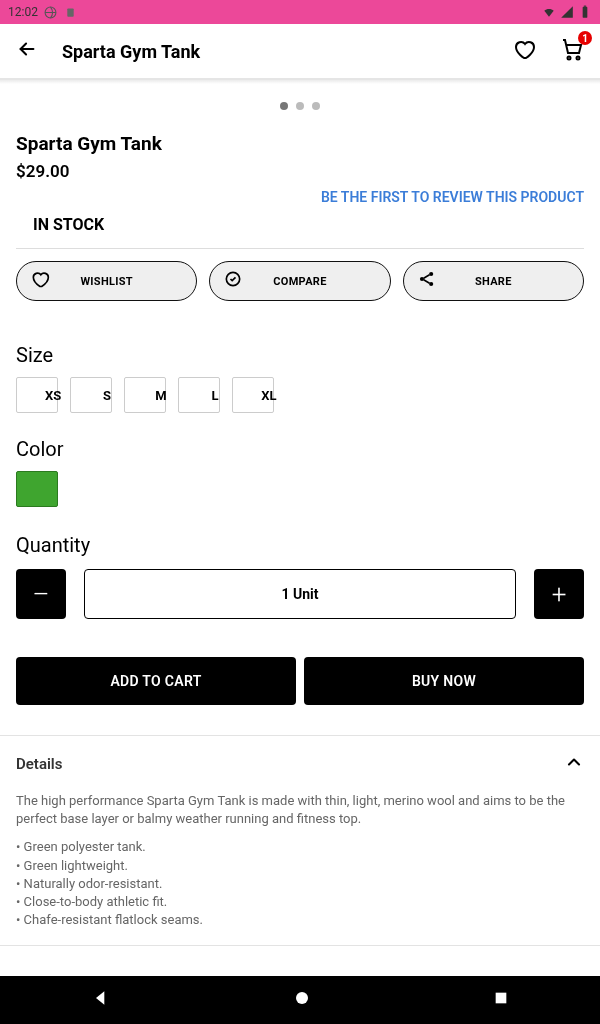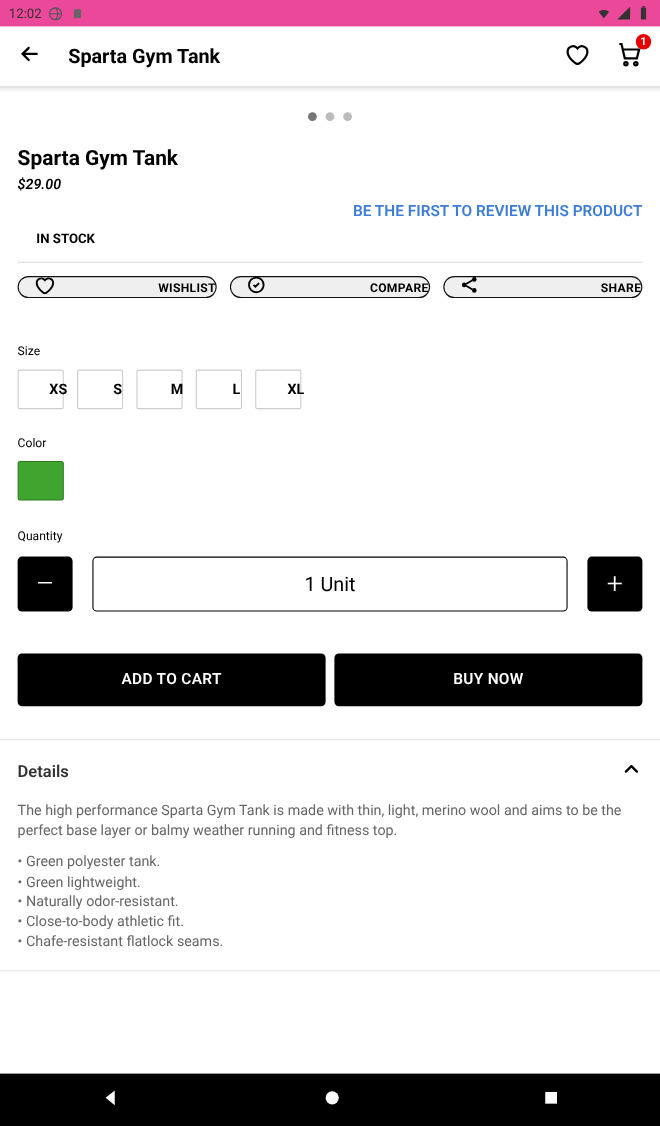--- a/index.html
+++ b/index.html
@@ -16,40 +16,40 @@
   .cart-wrap { position: relative; }
   .cart-badge { position: absolute; top:-6px; right:-8px; background:#e60000; color:#fff; font-size:10px; font-weight:700; border-radius:10px; min-width:14px; height:14px; display:flex; align-items:center; justify-content:center; padding:0 3px; }
 
   .gallery-line { height: 4px; background: linear-gradient(to bottom, rgba(0,0,0,.08), rgba(0,0,0,0)); }
   .dots { display:flex; justify-content:center; gap:8px; padding: 18px 0 8px; }
   .dot { width:8px; height:8px; border-radius:50%; background:#bbb; }
   .dot.active { background:#777; }
 
   .content { padding: 8px 16px 0; flex:1; overflow:hidden; }
   .product-title { font-size:19px; font-weight:700; margin-top: 6px; }
-  .price { font-size:13px; font-weight:600; margin-top: 6px; font-style: italic; }
+  .price { font-size:17px; font-weight:600; margin-top: 6px; }
   .review-link { display:block; text-align:right; color:#3b7dd8; font-weight:600; font-size:14px; margin-top: 8px; }
-  .stock { font-size:12px; font-weight:700; margin-top: 10px; padding-left: 17px; }
+  .stock { font-size:16px; font-weight:700; margin-top: 10px; padding-left: 17px; }
   .hr { height:1px; background:#ddd; margin: 14px 0 12px; }
 
   .action-row { display:flex; gap:12px; }
-  .pill { flex:1; border:1.5px solid #111; border-radius:20px; height:20px; display:flex; align-items:center; justify-content:flex-end; gap:10px; font-size:11px; font-weight:700; letter-spacing:.3px; }
+  .pill { flex:1; border:1.5px solid #111; border-radius:20px; height:40px; display:flex; align-items:center; justify-content:center; gap:10px; font-size:11px; font-weight:700; letter-spacing:.3px; }
   .pill-wrap { position:relative; flex:1; display:flex; }
   .pill-wrap .ico { position:absolute; left:14px; top:50%; transform:translateY(-50%); }
 
-  .section-label { font-size:11px; margin-top: 42px; margin-bottom: 10px; }
+  .section-label { font-size:20px; margin-top: 42px; margin-bottom: 10px; }
   .sizes { display:flex; gap:12px; }
   .size-box { width:42px; height:36px; border:1px solid #ccc; border-radius:2px; display:flex; align-items:center; justify-content:center; font-size:13px; font-weight:700;padding-left:32px; }
 
   .swatches { display:flex; gap:10px; margin-top:8px; }
   .swatch { width:42px; height:36px; border:1px solid #2b7a1f; border-radius:2px; }
 
   .qty-row { display:flex; align-items:center; gap:18px; margin-top:12px; }
   .qty-btn { width:50px; height:50px; background:#000; color:#fff; border:none; border-radius:4px; font-size:26px; font-weight:300; display:flex; align-items:center; justify-content:center; }
-  .qty-display { flex:1; height:50px; border:1.5px solid #000; border-radius:4px; display:flex; align-items:center; justify-content:center; font-size:18px; font-weight:400; }
+  .qty-display { flex:1; height:50px; border:1.5px solid #000; border-radius:4px; display:flex; align-items:center; justify-content:center; font-size:14px; font-weight:700; }
 
   .cta-row { display:flex; gap:8px; margin-top:38px; }
   .cta { flex:1; height:48px; background:#000; color:#fff; border:none; border-radius:4px; font-size:14px; font-weight:600; letter-spacing:.3px; }
 
   .accordion { margin:30px -16px 0; border-top:1px solid #e3e3e3; border-bottom:1px solid #e3e3e3; }
   .acc-header { display:flex; align-items:center; justify-content:space-between; padding: 16px; }
   .acc-title { font-size:15px; font-weight:600; color:#333; }
   .acc-body { padding: 0 16px 16px; color:#666; font-size:13px; line-height:1.4; }
   .bullets { margin-top:10px; }
 

